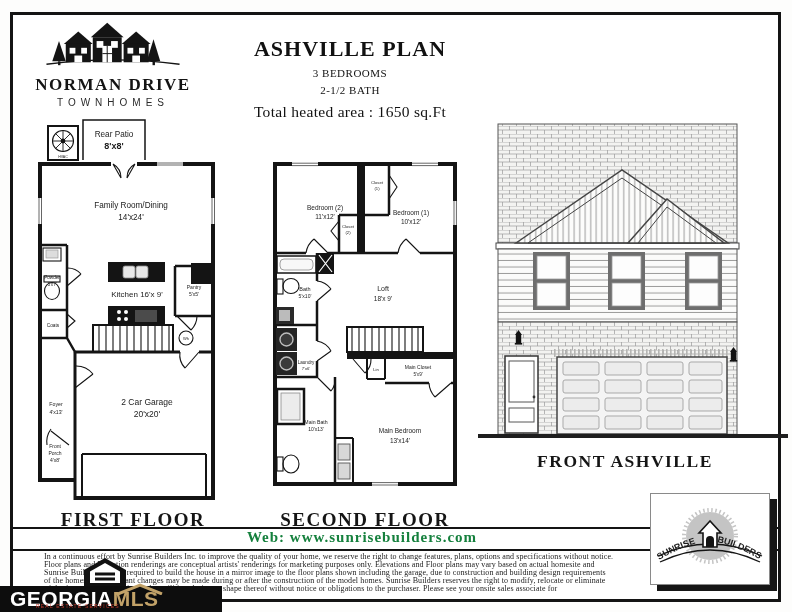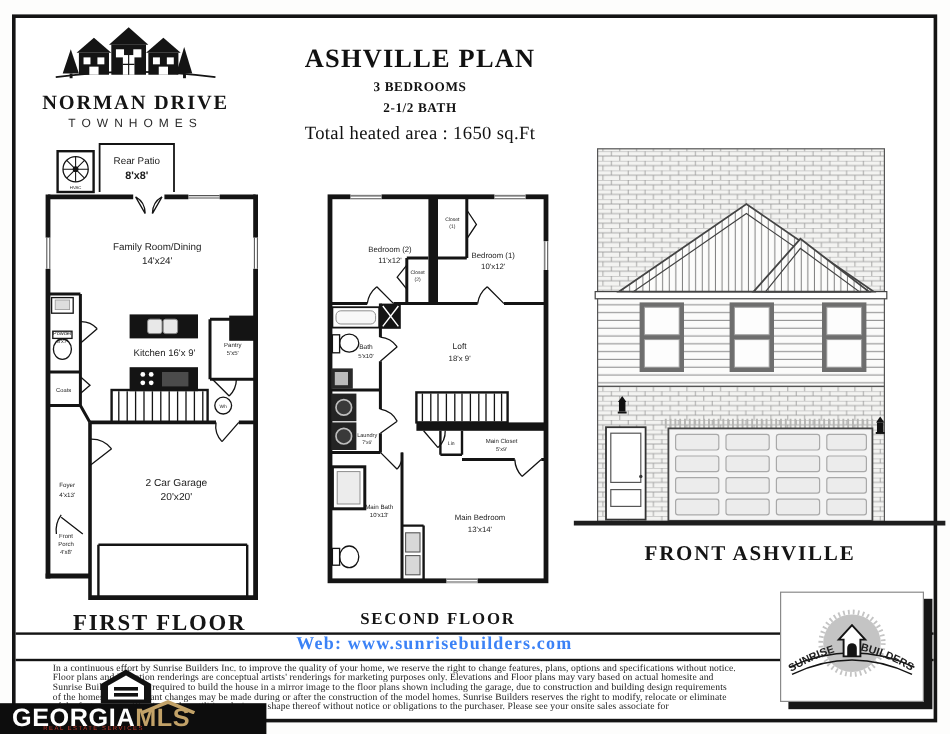--- a/index.html
+++ b/index.html
@@ -8,43 +8,43 @@
   .page { position:relative; width:792px; height:612px; background:#fdfdfc; overflow:hidden; }
   .frame { position:absolute; left:10px; top:12px; width:771px; height:590px; border:3px solid #141414; background:#fff; }
   .abs { position:absolute; }
 
   
   .norman { left:15px; top:16px; width:196px; text-align:center; color:#141414; }
   .norman-title { font-family:"Liberation Serif",serif; font-weight:bold; font-size:17px; letter-spacing:1.5px; margin-top:1px; }
   .norman-sub { font-size:10px; letter-spacing:5px; color:#2b2b2b; margin-top:2px; }
   .titleblock { left:235px; top:36px; width:230px; text-align:center; color:#111; }
   .plan-title { font-family:"Liberation Serif",serif; font-weight:bold; font-size:22px; letter-spacing:1px; }
-  .plan-sub { font-family:"Liberation Serif",serif; font-weight:bold; font-size:11px; letter-spacing:0.5px; margin-top:5px; }
+  .plan-sub { font-family:"Liberation Serif",serif; font-weight:normal; font-size:11px; letter-spacing:0.5px; margin-top:5px; }
   .plan-area { font-family:"Liberation Serif",serif; font-size:15.5px; margin-top:7px; letter-spacing:0.3px; }
 
   
   .caption { font-family:"Liberation Serif",serif; font-weight:bold; color:#151515; text-align:center; letter-spacing:1.5px; }
   .cap-ff { left:35px; top:509px; width:196px; font-size:19px; }
-  .cap-sf { left:268px; top:509px; width:194px; font-size:14px; }
+  .cap-sf { left:268px; top:509px; width:194px; font-size:19px; }
   .cap-el { left:478px; top:451px; width:294px; font-size:17.5px; }
 
   
   svg text { font-family:"Liberation Sans","DejaVu Sans",sans-serif; fill:#1c1c1c; }
   .ta { text-anchor:middle; }
   .w { stroke:#141414; fill:none; }
   .w4 { stroke-width:4; } .w3 { stroke-width:3; } .w25 { stroke-width:2.5; }
   .w2 { stroke-width:2; } .w15 { stroke-width:1.5; } .t { stroke-width:1.1; }
   .thin { stroke-width:0.9; }
   .blk { fill:#141414; stroke:none; }
   .win { stroke:#555; stroke-width:0.9; fill:none; }
   .gp { fill:#ececec; stroke:#a9a9a9; stroke-width:1; }
 
   
   .rule { left:13px; width:765px; height:0; border-top:2px solid #141414; }
-  .web { left:62px; top:529px; width:600px; text-align:center; font-family:"Liberation Serif",serif; font-weight:bold; font-size:15px; letter-spacing:1px; color:#3b82f6; }
+  .web { left:62px; top:529px; width:600px; text-align:center; font-family:"Liberation Serif",serif; font-weight:bold; font-size:15px; letter-spacing:1px; color:#15803d; }
   .disc { left:44px; top:553px; width:600px; font-family:"Liberation Serif",serif; font-size:8px; line-height:8.1px; color:#1b1b1b; letter-spacing:0.1px; }
   .disc div { white-space:nowrap; }
   .disc .last { padding-left:192px; }
 
   .sunrise { left:650px; top:493px; width:120px; height:92px; background:#fff; border:1px solid #8a8a8a; box-shadow:7px 6px 0 0 #161616; z-index:5; }
   .eho { left:82px; top:557px; width:46px; height:30px; z-index:4; }
   .gmls { left:0; top:586px; width:222px; height:26px; background:#0d0d0d; z-index:6; color:#fff; }
   .gmls-text { position:absolute; left:10px; top:1px; font-size:21px; font-weight:bold; letter-spacing:0.5px; white-space:nowrap; }
   .gmls-text .m { color:#c2a268; }
   .gmls-sub { position:absolute; left:36px; top:18px; font-size:8px; color:#c23b2e; letter-spacing:2px; transform:scale(0.62); transform-origin:left top; white-space:nowrap; }

